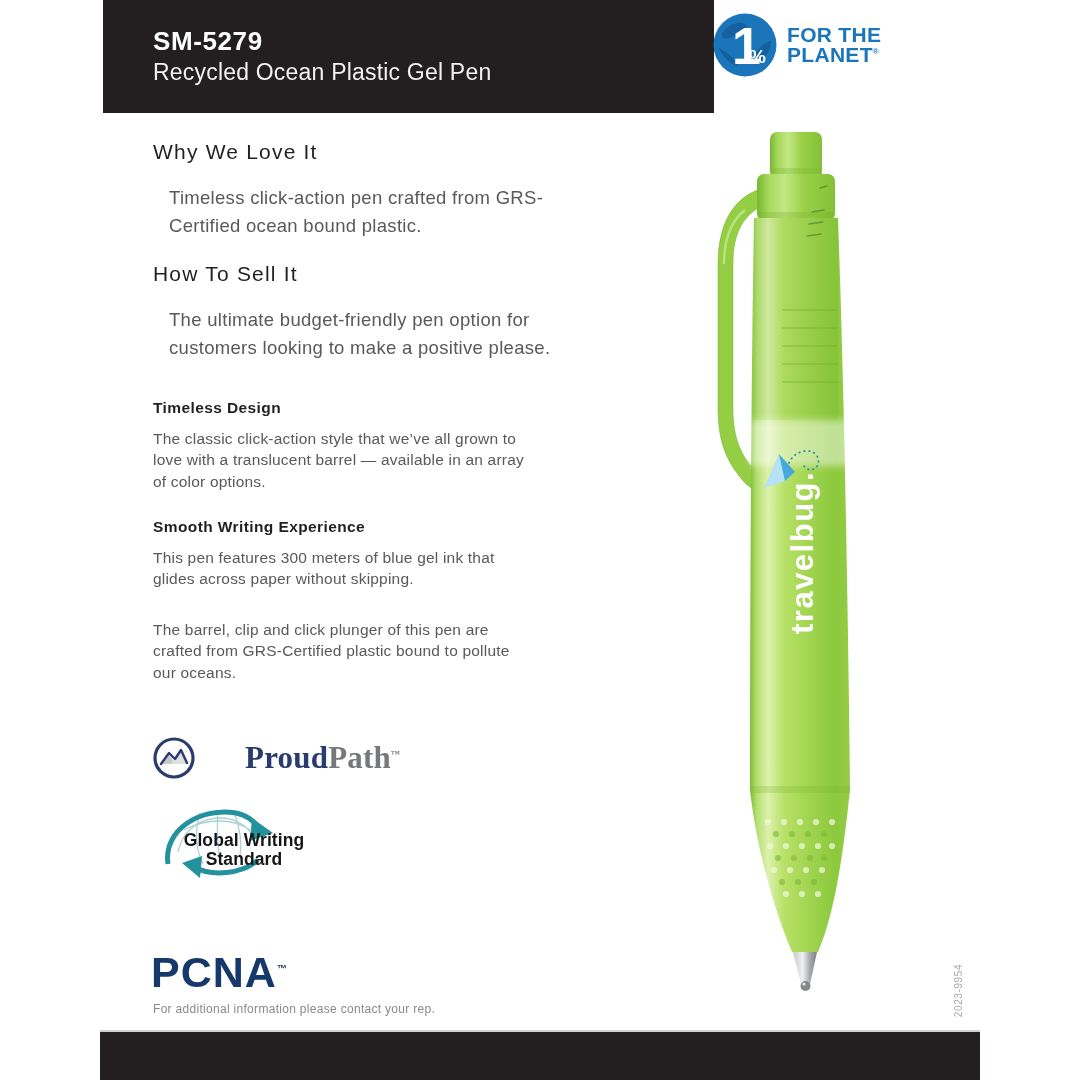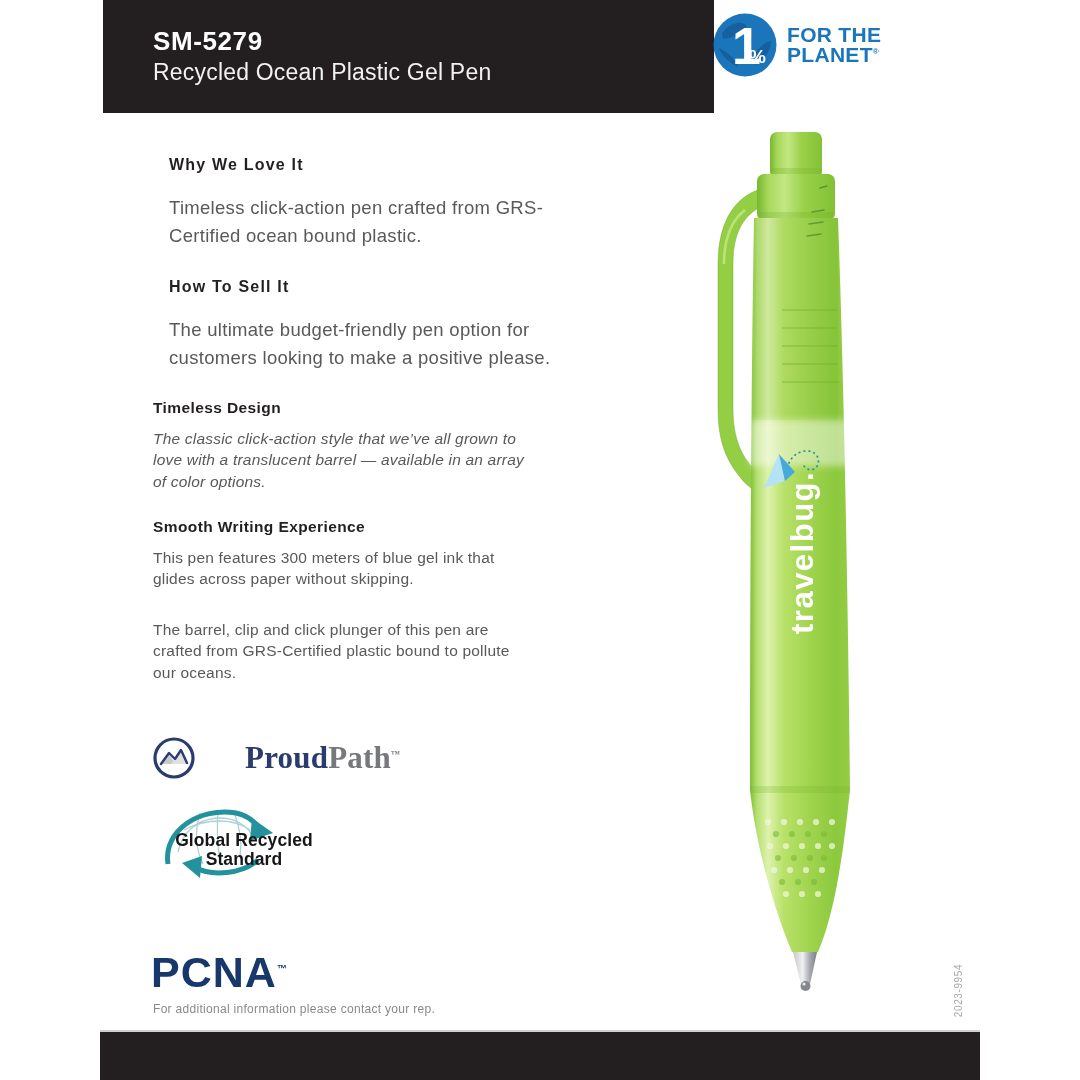--- a/index.html
+++ b/index.html
@@ -12,25 +12,25 @@
   .sku{font-size:26px;font-weight:700;color:#ffffff;letter-spacing:0.6px;line-height:1.1;}
   .prod-title{font-size:23px;font-weight:400;color:#f1f1f1;letter-spacing:0.2px;margin-top:3px;line-height:1.15;}
 
   
   .opp-logo{position:absolute;left:712px;top:12px;display:flex;align-items:center;gap:9px;}
   .opp-text{color:#1b75bb;font-weight:800;font-size:21px;line-height:0.95;letter-spacing:0.3px;}
   .opp-text sup{font-size:8px;font-weight:700;}
 
   
   .sec{position:absolute;left:153px;}
-  .sec h2{margin:16px;font-size:16px;font-weight:700;color:#231f20;letter-spacing:1.2px;}
+  .sec h2{margin:0;font-size:21px;font-weight:400;color:#231f20;letter-spacing:1.2px;}
   .sec .body-lg{margin:20px 0 0 16px;font-size:18.5px;color:#58595b;line-height:1.5;letter-spacing:0.3px;max-width:392px;}
   .feat h3{margin:0;font-size:15.5px;font-weight:700;color:#231f20;letter-spacing:0.4px;}
   .feat p{margin:11px 0 0 0;font-size:15.5px;color:#58595b;line-height:1.38;letter-spacing:0.2px;}
-  .w1{max-width:385px;font-style:italic;} .w2{max-width:350px;} .w3{max-width:378px;}
+  .w1{max-width:385px;} .w2{max-width:350px;} .w3{max-width:378px;}
 
   
   .proudpath{position:absolute;left:152px;top:736px;display:flex;align-items:center;gap:9px;}
   .pp-text{font-family:"Liberation Serif",serif;font-weight:700;font-size:31px;letter-spacing:0.2px;}
   .pp1{color:#2a3c6e;margin-left:40px;} .pp2{color:#77787b;}
   .pp-text sup{font-size:9px;color:#77787b;}
 
   
   .grs{position:absolute;left:148px;top:800px;width:190px;height:84px;}
   .grs svg{position:absolute;left:0;top:0;}
@@ -118,21 +118,21 @@
         <path d="M52,13 C47,30 47,48 55,64"></path>
         <path d="M70,10 C69,28 69,46 72,60"></path>
         <path d="M86,12 C92,28 94,44 92,56"></path>
       </g>
       <path d="M20,64 C15,30 52,7 88,13 C98,15 106,21 111,28" fill="none" stroke="#23929c" stroke-width="5"></path>
       <polygon points="104,18 125,33 102,41" fill="#23929c"></polygon>
       <path d="M110,60 C94,74 64,77 46,67" fill="none" stroke="#23929c" stroke-width="5"></path>
       <polygon points="54,56 34,63 52,78" fill="#23929c"></polygon>
     </svg>
     <div class="grs-text">
-      <div>Global Recycled</div>
+      <div>Global Writing</div>
       <div>Standard</div>
     </div>
   </div>
 
   <div class="pcna"><span>PCNA</span><sup>™</sup></div>
   <div class="rep-note">For additional information please contact your rep.</div>
 
   <div class="doc-code">2023-9954</div>
 
   <div class="footer-bar"></div>

